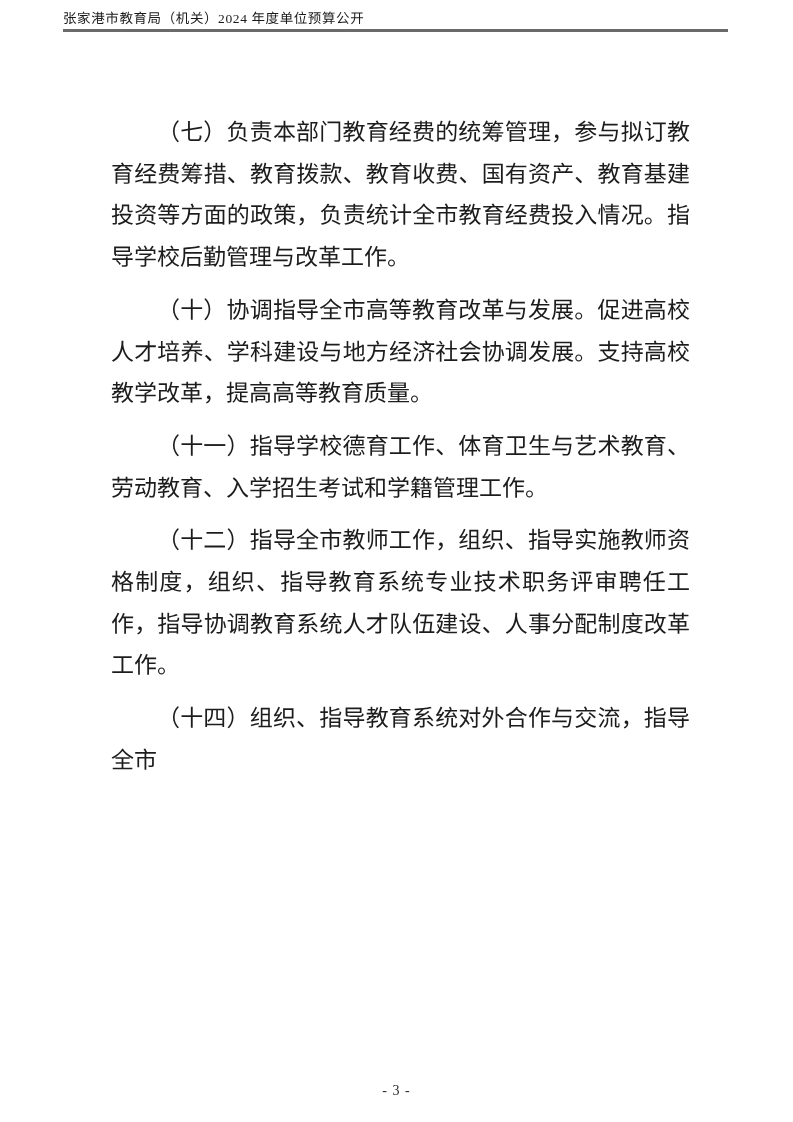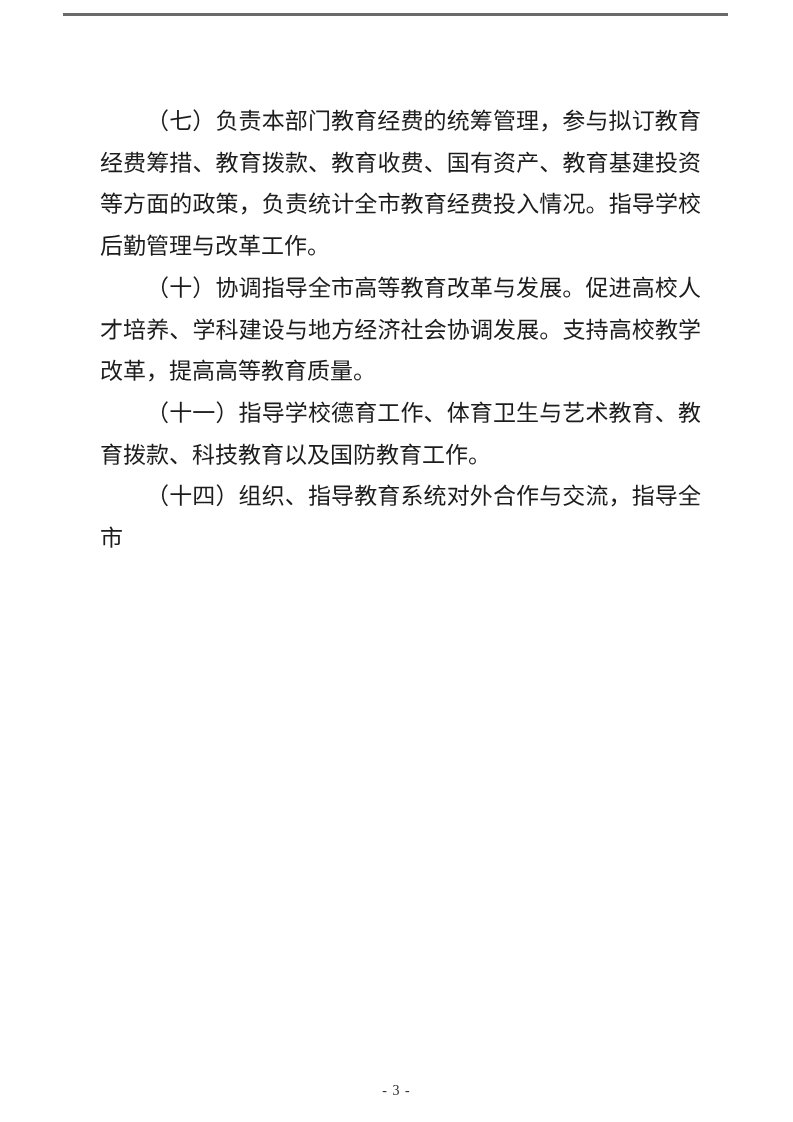--- a/index.html
+++ b/index.html
@@ -38,21 +38,21 @@
     left: 100px;
     top: 101px;
     width: 601px;
     font-size: 23px;
     line-height: 41.7px;
     color: #1c1c1c;
     text-align: justify;
     text-justify: inter-ideograph;
   }
   .doc-body p {
-    margin: 0;
+    margin: 11px;
     padding: 0;
     text-indent: 2em;
   }
   .footer {
     position: absolute;
     left: 0;
     width: 793px;
     top: 1081px;
     text-align: center;
   }
@@ -61,27 +61,29 @@
     color: #2a2a2a;
     letter-spacing: 1px;
   }
 </style>
 </head>
 <body>
 
 <div class="page">
 
   <div class="header">
+    <div class="header-title">张家港市教育局（机关）2024 年度单位预算公开</div>
     <div class="header-rule"></div>
   </div>
 
   <div class="doc-body">
     <p>（七）负责本部门教育经费的统筹管理，参与拟订教育经费筹措、教育拨款、教育收费、国有资产、教育基建投资等方面的政策，负责统计全市教育经费投入情况。指导学校后勤管理与改革工作。</p>
     <p>（十）协调指导全市高等教育改革与发展。促进高校人才培养、学科建设与地方经济社会协调发展。支持高校教学改革，提高高等教育质量。</p>
-    <p>（十一）指导学校德育工作、体育卫生与艺术教育、教育拨款、科技教育以及国防教育工作。</p>
+    <p>（十一）指导学校德育工作、体育卫生与艺术教育、劳动教育、入学招生考试和学籍管理工作。</p>
+    <p>（十二）指导全市教师工作，组织、指导实施教师资格制度，组织、指导教育系统专业技术职务评审聘任工作，指导协调教育系统人才队伍建设、人事分配制度改革工作。</p>
     <p>（十四）组织、指导教育系统对外合作与交流，指导全市</p>
   </div>
 
   <div class="footer">
     <span class="page-number">- 3 -</span>
   </div>
 
 </div>
 
 </body></html>

